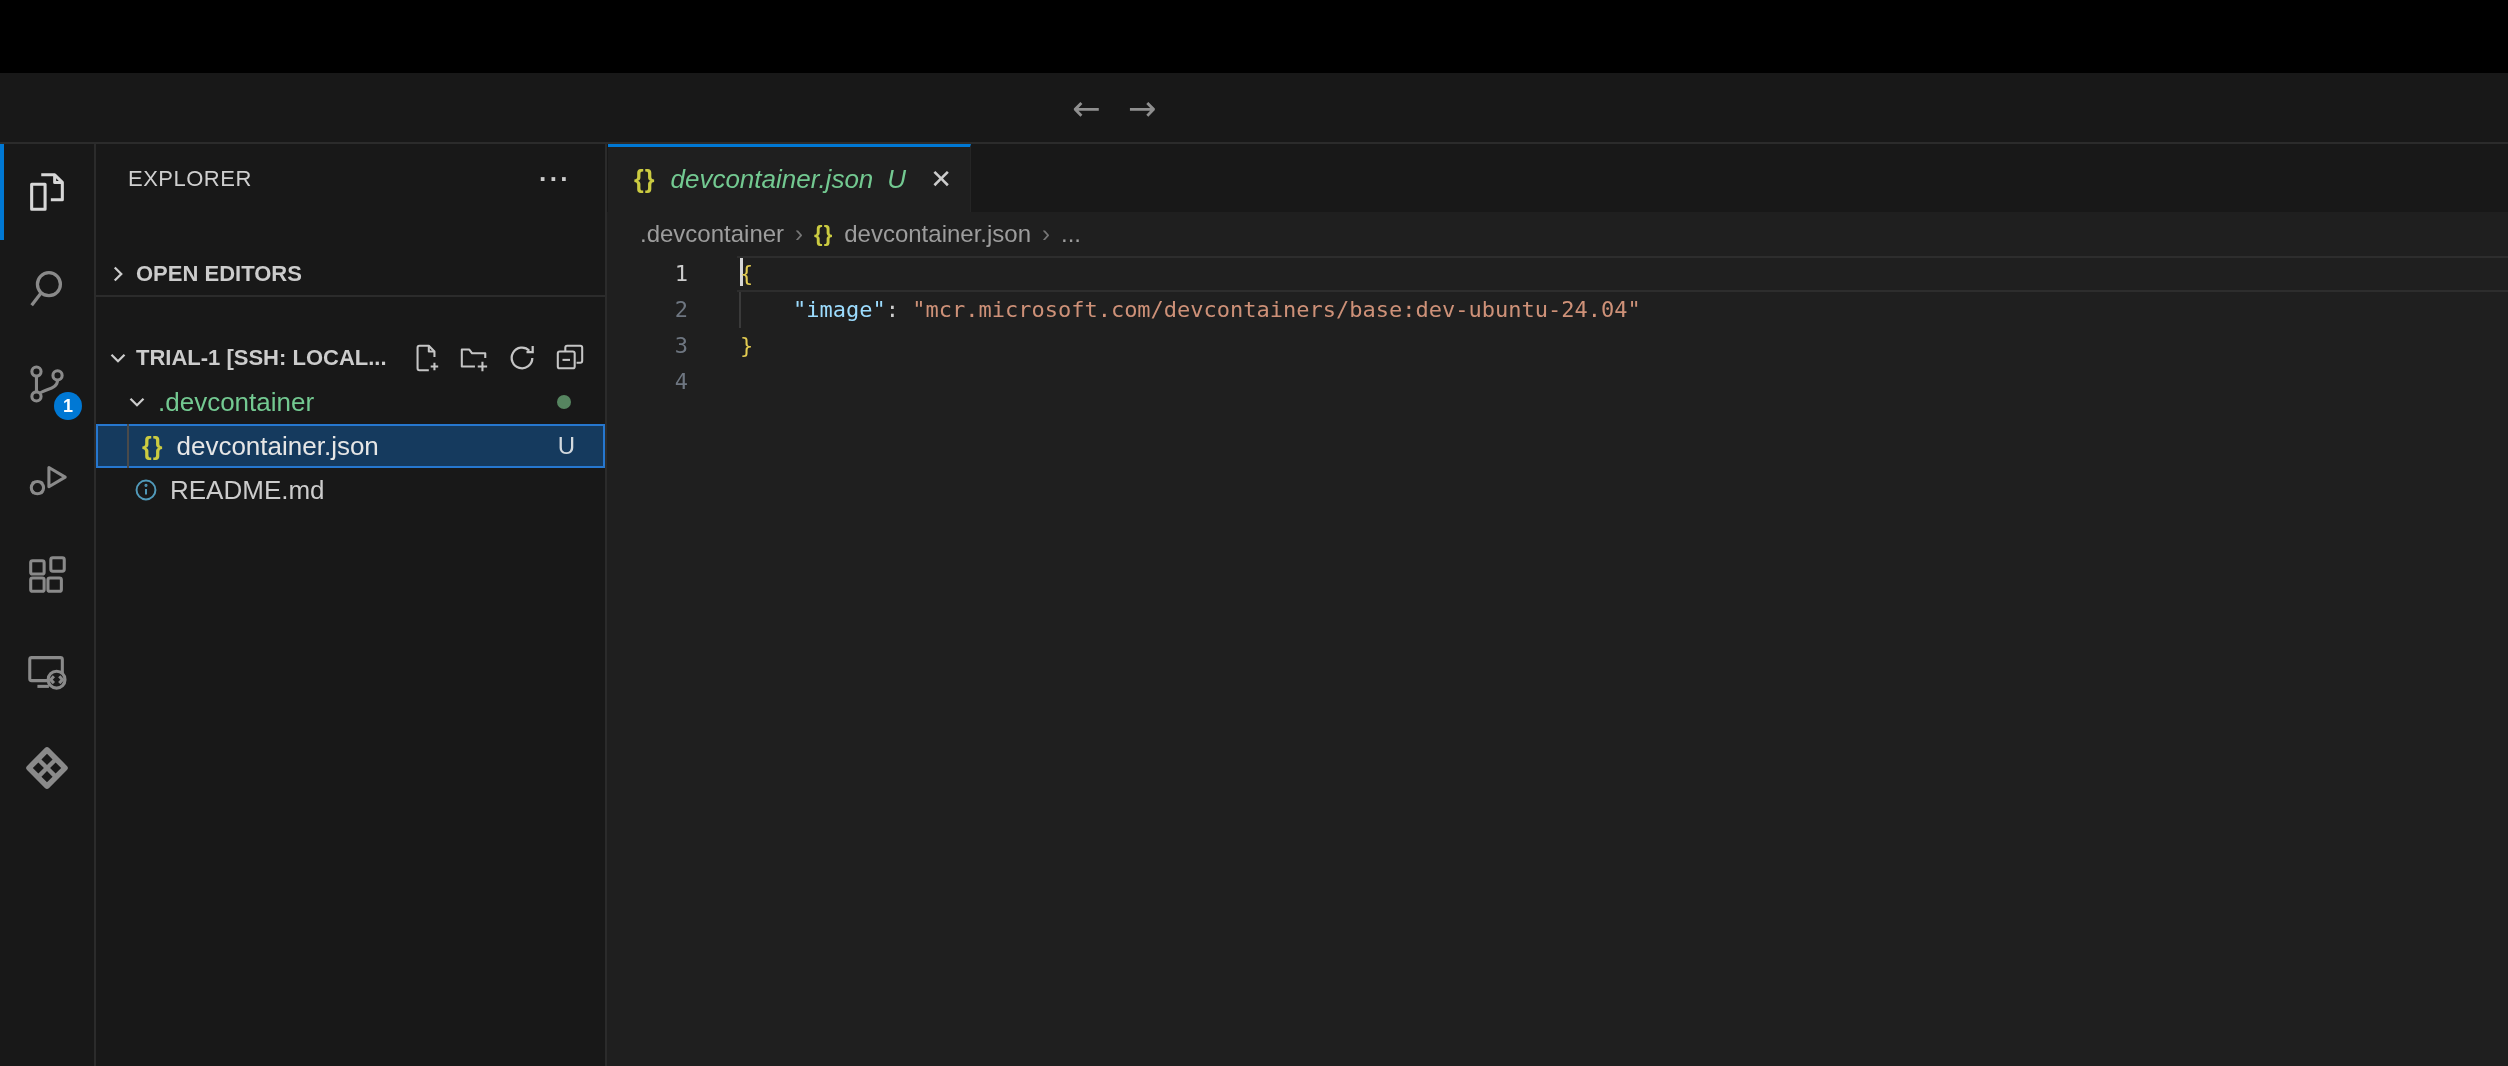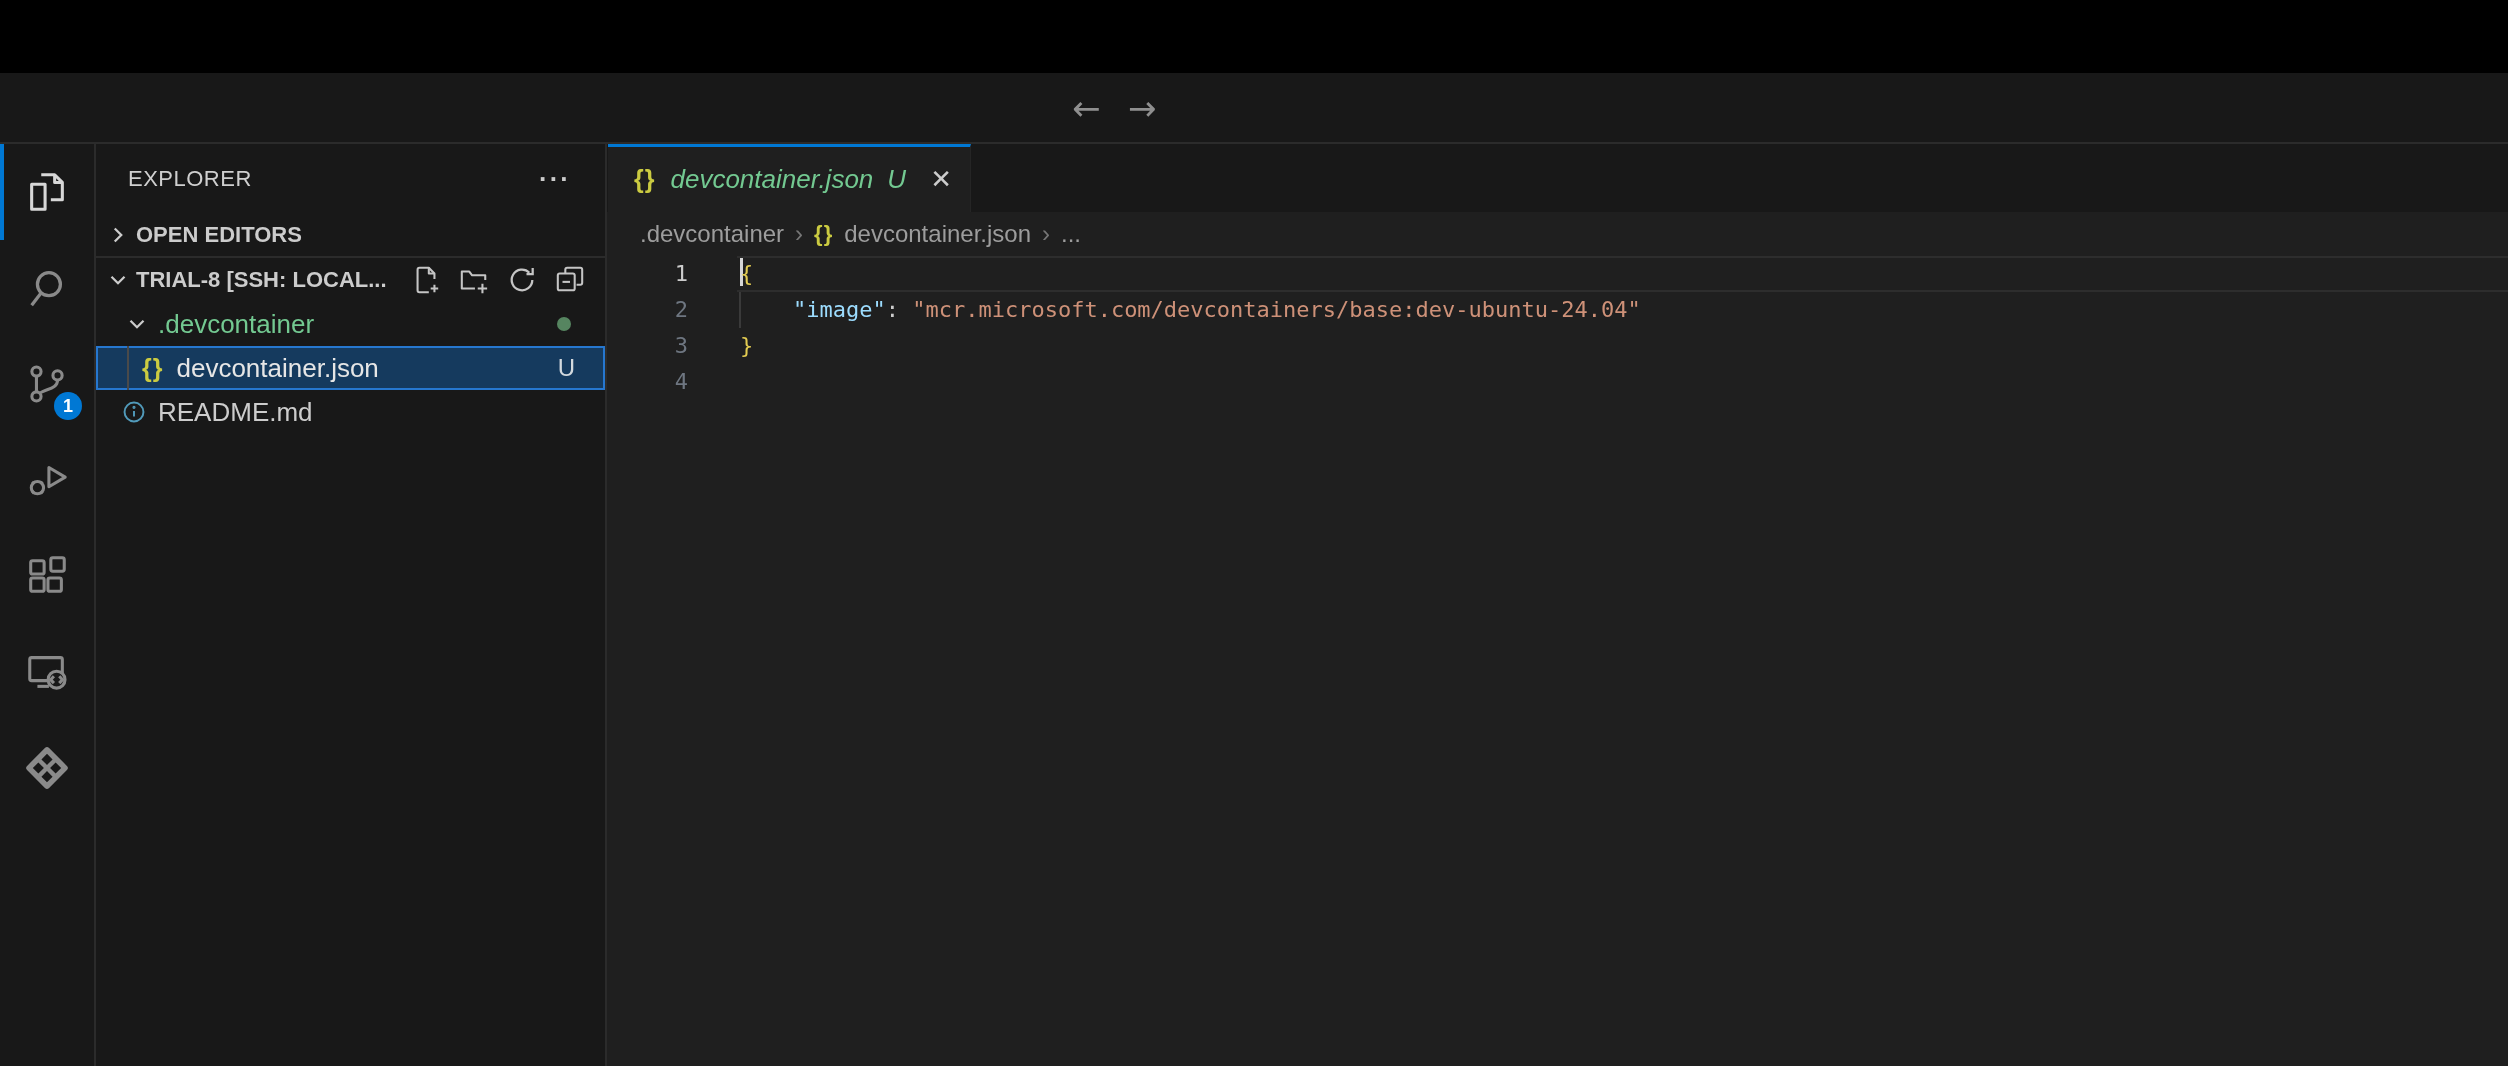--- a/index.html
+++ b/index.html
@@ -26,38 +26,38 @@
   .activitybar{width:96px;background:#181818;border-right:2px solid #2b2b2b;display:flex;flex-direction:column;}
   .activity-item{position:relative;height:96px;display:flex;align-items:center;justify-content:center;color:#8a8a8a;}
   .activity-item.active{color:#d7d7d7;}
   .activity-item.active::before{content:'';position:absolute;left:0;top:0;width:4px;height:96px;background:var(--accent);}
   .scm-badge{position:absolute;right:12px;bottom:12px;width:28px;height:28px;border-radius:50%;background:var(--accent);color:#fff;font-size:18px;font-weight:bold;display:flex;align-items:center;justify-content:center;}
 
   
   .sidebar{width:511px;background:#181818;border-right:2px solid #2b2b2b;display:flex;flex-direction:column;color:#cccccc;}
   .sidebar-title{height:70px;display:flex;align-items:center;justify-content:space-between;padding:0 34px 0 32px;font-size:22px;color:#cfcfcf;letter-spacing:.5px;gap:40px;}
   .sidebar-ellipsis{color:#cccccc;font-size:26px;font-weight:bold;letter-spacing:2px;cursor:default;}
-  .pane-header{height:44px;display:flex;align-items:center;font-weight:bold;font-size:22px;color:#cccccc;padding-left:9px;}
+  .pane-header{height:44px;display:flex;align-items:center;font-weight:bold;font-size:22px;color:#cccccc;padding-left:9px;margin-top:39px;}
   .pane-header .chev{width:26px;height:26px;flex:0 0 auto;margin-right:5px;display:flex;align-items:center;justify-content:center;}
   .open-editors{border-bottom:2px solid #2b2b2b;}
   .pane-label{white-space:nowrap;overflow:hidden;flex:1;}
   .pane-actions{display:flex;align-items:center;gap:18px;padding:0 20px 0 8px;}
   .pane-actions svg{display:block;}
 
   .tree{display:flex;flex-direction:column;}
   .tree-row{position:relative;height:44px;display:flex;align-items:center;font-size:26px;color:#cccccc;white-space:nowrap;}
   .row-folder{padding-left:28px;}
   .row-folder .chev{margin-right:8px;display:flex;}
   .folder-name{color:var(--green);}
   .mod-dot{margin-left:auto;margin-right:34px;width:14px;height:14px;border-radius:50%;background:var(--dot-green);}
   .row-selected{padding-left:46px;background:var(--sel-bg);box-shadow:inset 0 0 0 2px var(--sel-border);color:#e6e6e6;}
   .row-selected .tree-guide{position:absolute;left:31px;top:0;bottom:0;width:2px;background:#4a4a4a;}
   .json-glyph{color:var(--icon-yellow);font-size:25px;font-weight:bold;margin-right:13px;letter-spacing:1px;}
   .git-badge{margin-left:auto;margin-right:30px;color:#d3d9de;font-size:24px;}
-  .row-file{padding-left:26px;}
+  .row-file{padding-left:38px;}
   .row-file .file-icon{margin-right:12px;display:flex;}
 
   
   .editor{flex:1;display:flex;flex-direction:column;background:#1f1f1f;min-width:0;}
   .tabbar{height:68px;background:#181818;display:flex;}
   .tab{margin-left:1px;width:363px;height:68px;background:#1f1f1f;border-top:3px solid var(--accent);border-right:1px solid #252525;display:flex;align-items:center;padding:0 18px 0 26px;font-size:26px;}
   .tab .json-glyph{margin-right:15px;font-size:25px;}
   .tab-name{font-style:italic;color:var(--green);margin-right:14px;}
   .tab-badge{font-style:italic;color:var(--green);margin-right:22px;}
   .tab-close{color:#cccccc;font-size:26px;margin-left:auto;}
@@ -165,21 +165,21 @@
         </span>
         <span class="pane-label">OPEN EDITORS</span>
       </div>
 
       <div class="pane-header">
         <span class="chev">
           <svg width="26" height="26" viewBox="0 0 16 16" fill="none" stroke="#cccccc" stroke-width="1.4">
               <path d="M4 6 l4 4 4-4"></path>
             </svg>
         </span>
-        <span class="pane-label">TRIAL-8 [SSH: LOCAL...</span>
+        <span class="pane-label">TRIAL-1 [SSH: LOCAL...</span>
         <span class="pane-actions">
           <svg width="30" height="30" viewBox="0 0 16 16" fill="none" stroke="#c5c5c5" stroke-width="1.1" stroke-linejoin="round">
             <path d="M9.5 14.5 h-5 a1 1 0 0 1 -1 -1 v-11 a1 1 0 0 1 1 -1 h5 l3 3 v3"></path>
             <path d="M9.5 1.5 v3 h3"></path>
               <path d="M12.5 10.5 v4 M10.5 12.5 h4"></path>
           </svg>
           <svg width="30" height="30" viewBox="0 0 16 16" fill="none" stroke="#c5c5c5" stroke-width="1.1" stroke-linejoin="round">
             <path d="M8.5 12.5 h-7 v-9 h4 l1.5 2 h7 v2.5"></path>
               <path d="M12.5 10 v5 M10 12.5 h5"></path>
           </svg>

